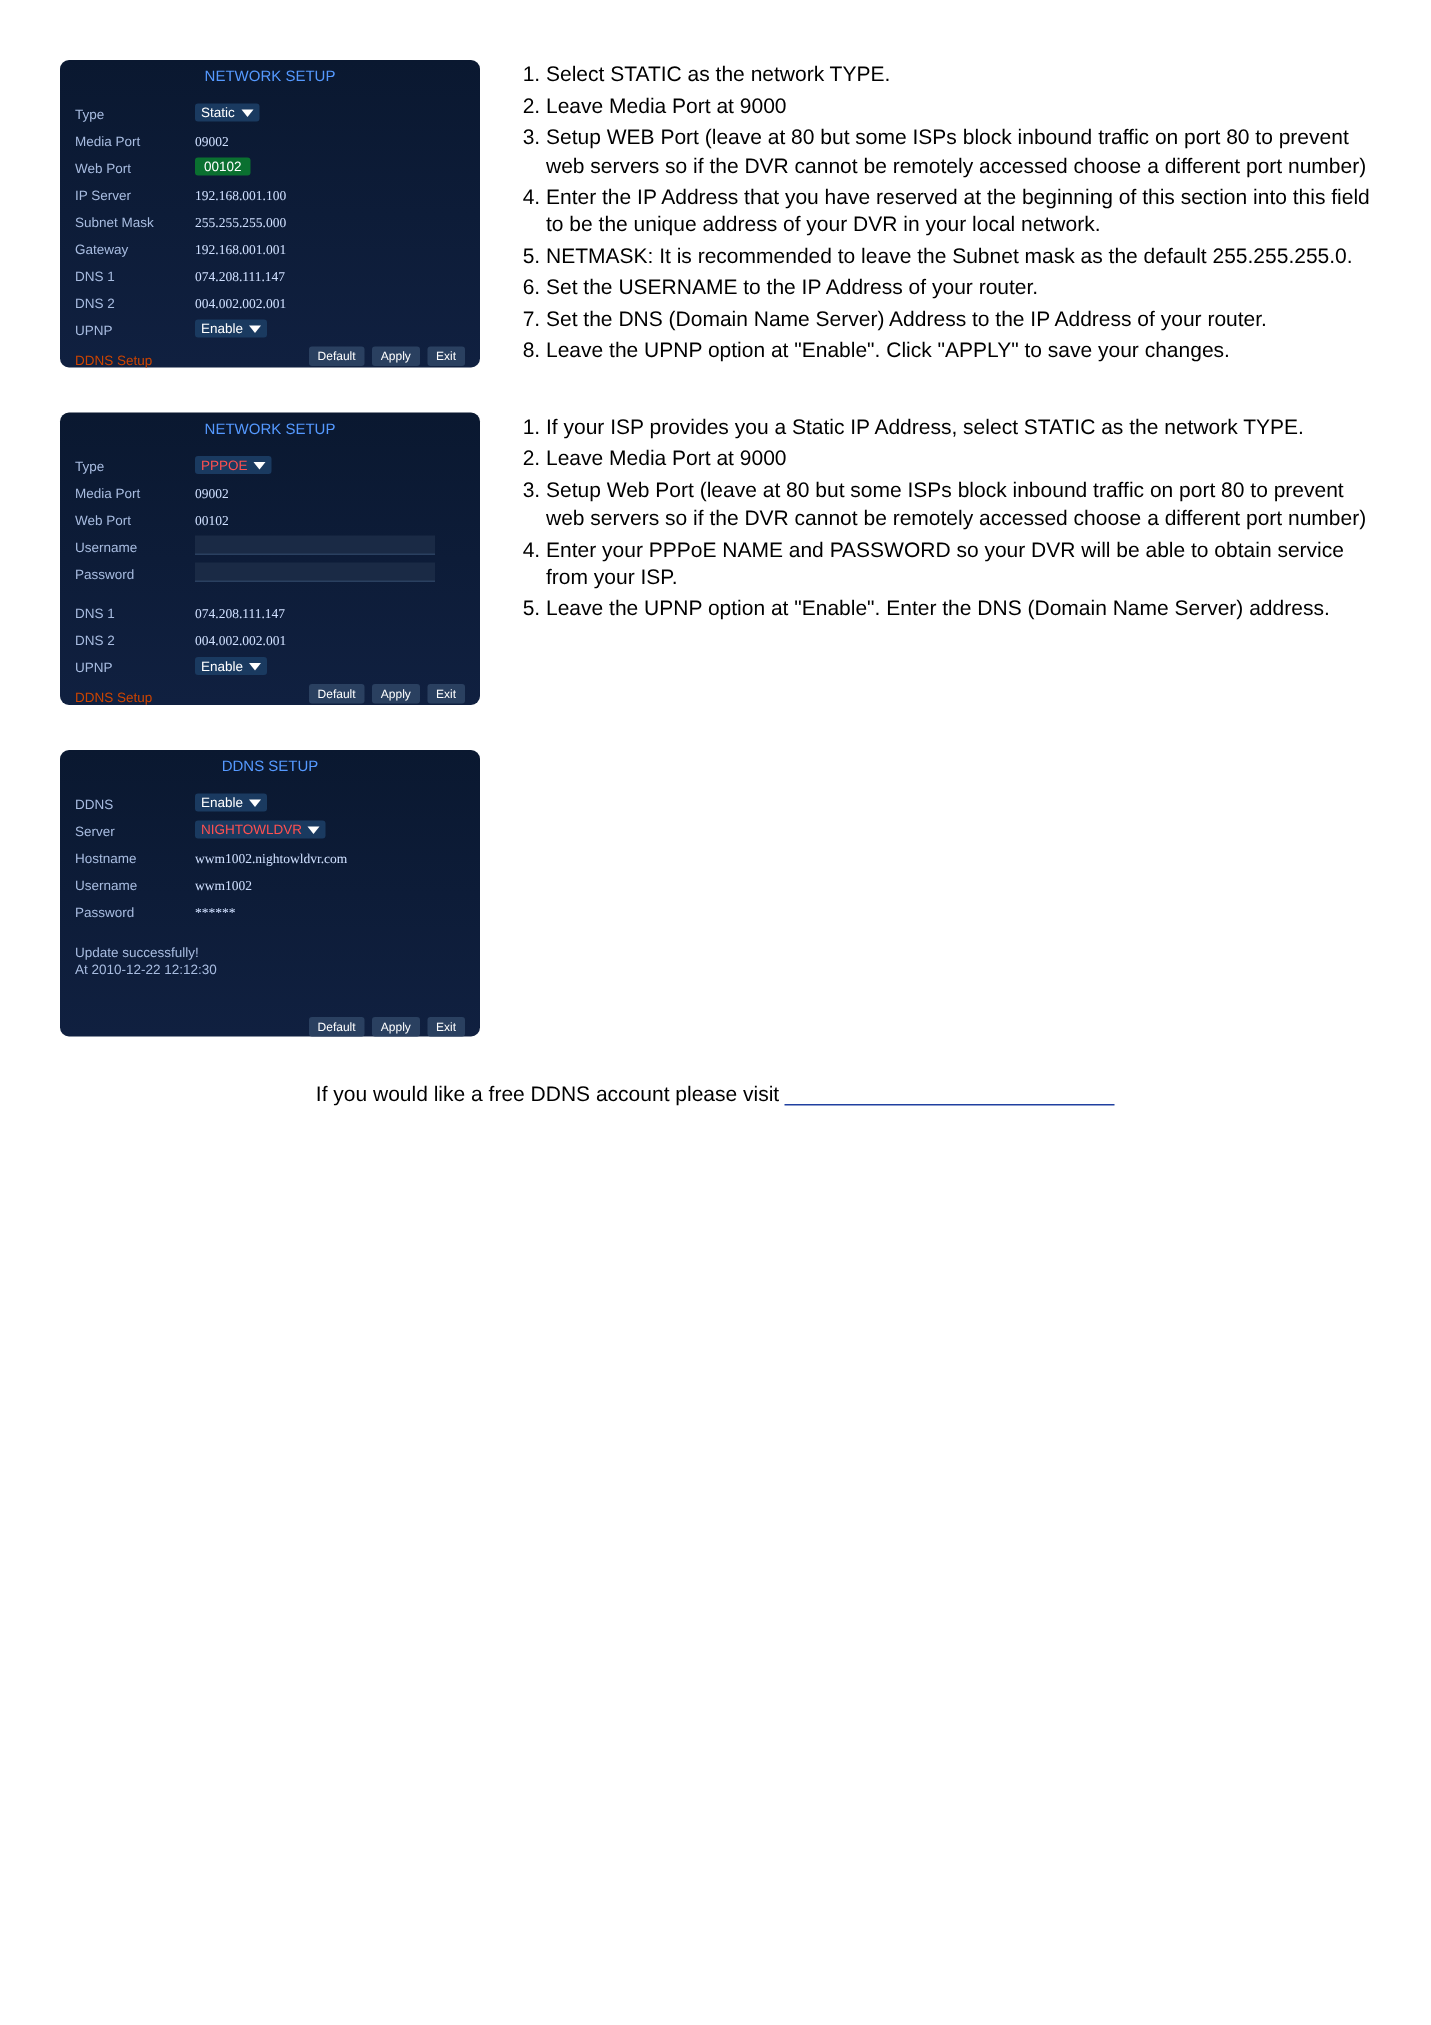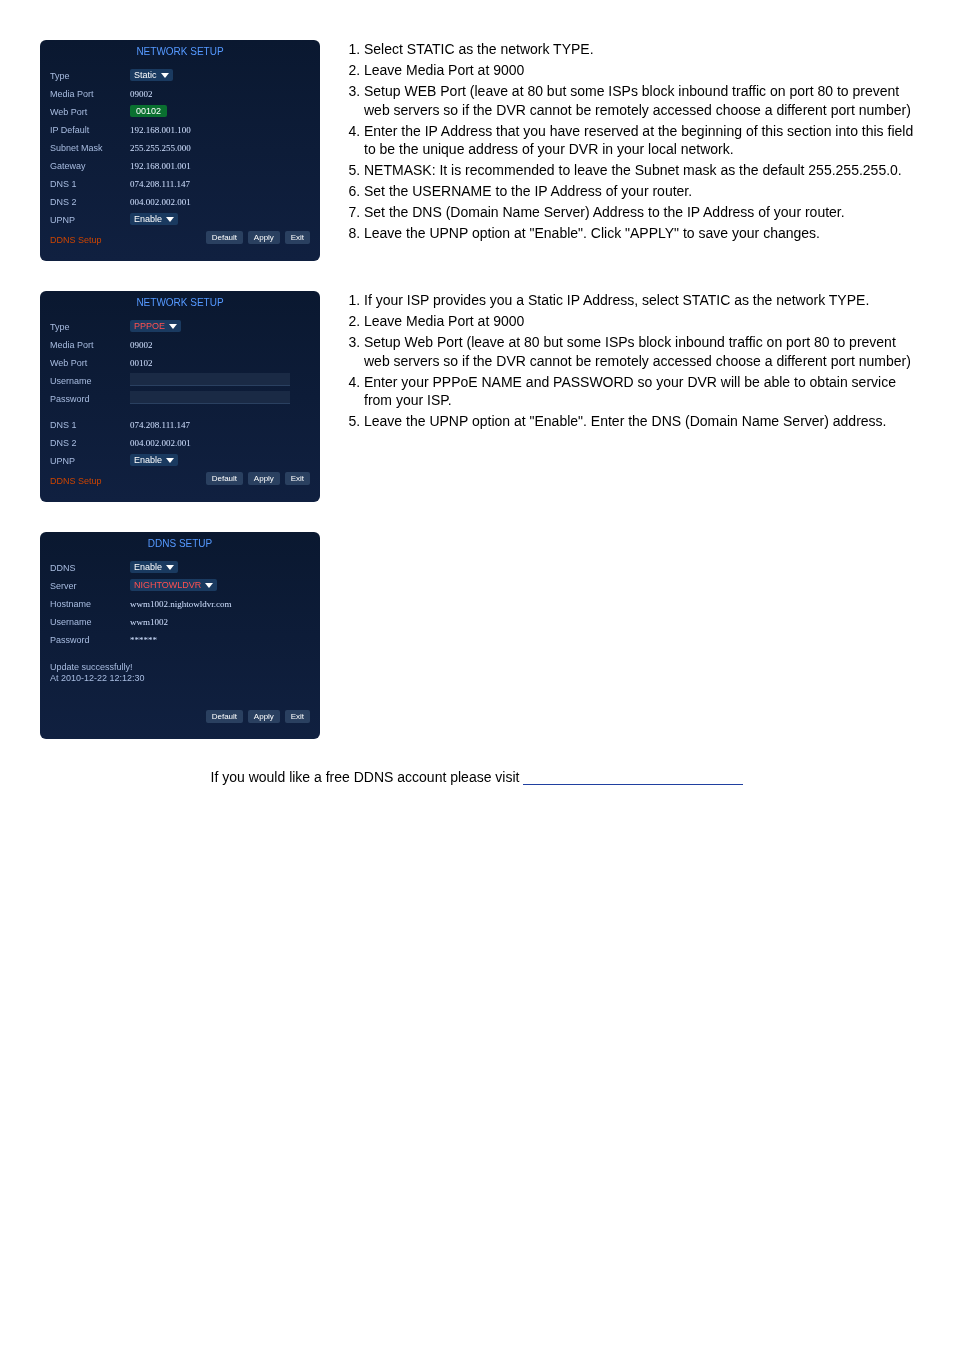--- a/index.html
+++ b/index.html
@@ -13,21 +13,21 @@
   }
   .section {
     display: flex;
     gap: 20px;
     margin-bottom: 30px;
   }
   .panel {
     width: 280px;
     background: linear-gradient(#0a1830, #102040);
     border-radius: 6px;
-    padding: 6px 10px 16px 10px;
+    padding: 6px 10px 0 10px;
     color: #fff;
     font-size: 10px;
     flex-shrink: 0;
     box-sizing: border-box;
   }
   .panel-title {
     color: #5599ff;
     text-align: center;
     font-size: 10px;
     margin-bottom: 6px;
@@ -141,21 +141,21 @@
       </div>
     <div class="row">
         <span class="label">Media Port</span>
         <span class="value">09002</span>
       </div>
     <div class="row">
         <span class="label">Web Port</span>
         <span class="value-hl">00102</span>
       </div>
     <div class="row">
-        <span class="label">IP Default</span>
+        <span class="label">IP Server</span>
         <span class="value">192.168.001.100</span>
       </div>
     <div class="row">
         <span class="label">Subnet Mask</span>
         <span class="value">255.255.255.000</span>
       </div>
     <div class="row">
         <span class="label">Gateway</span>
         <span class="value">192.168.001.001</span>
       </div>

